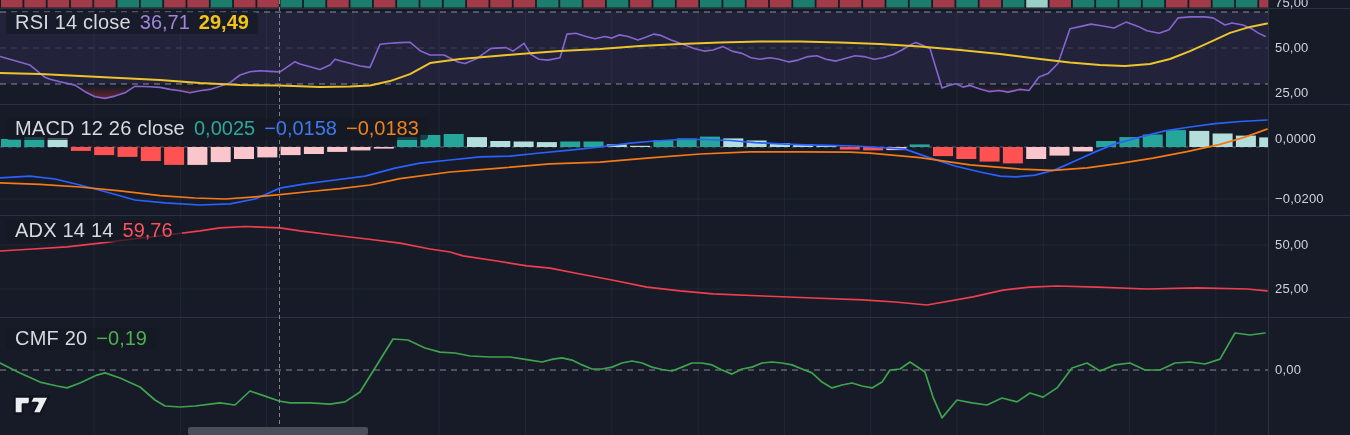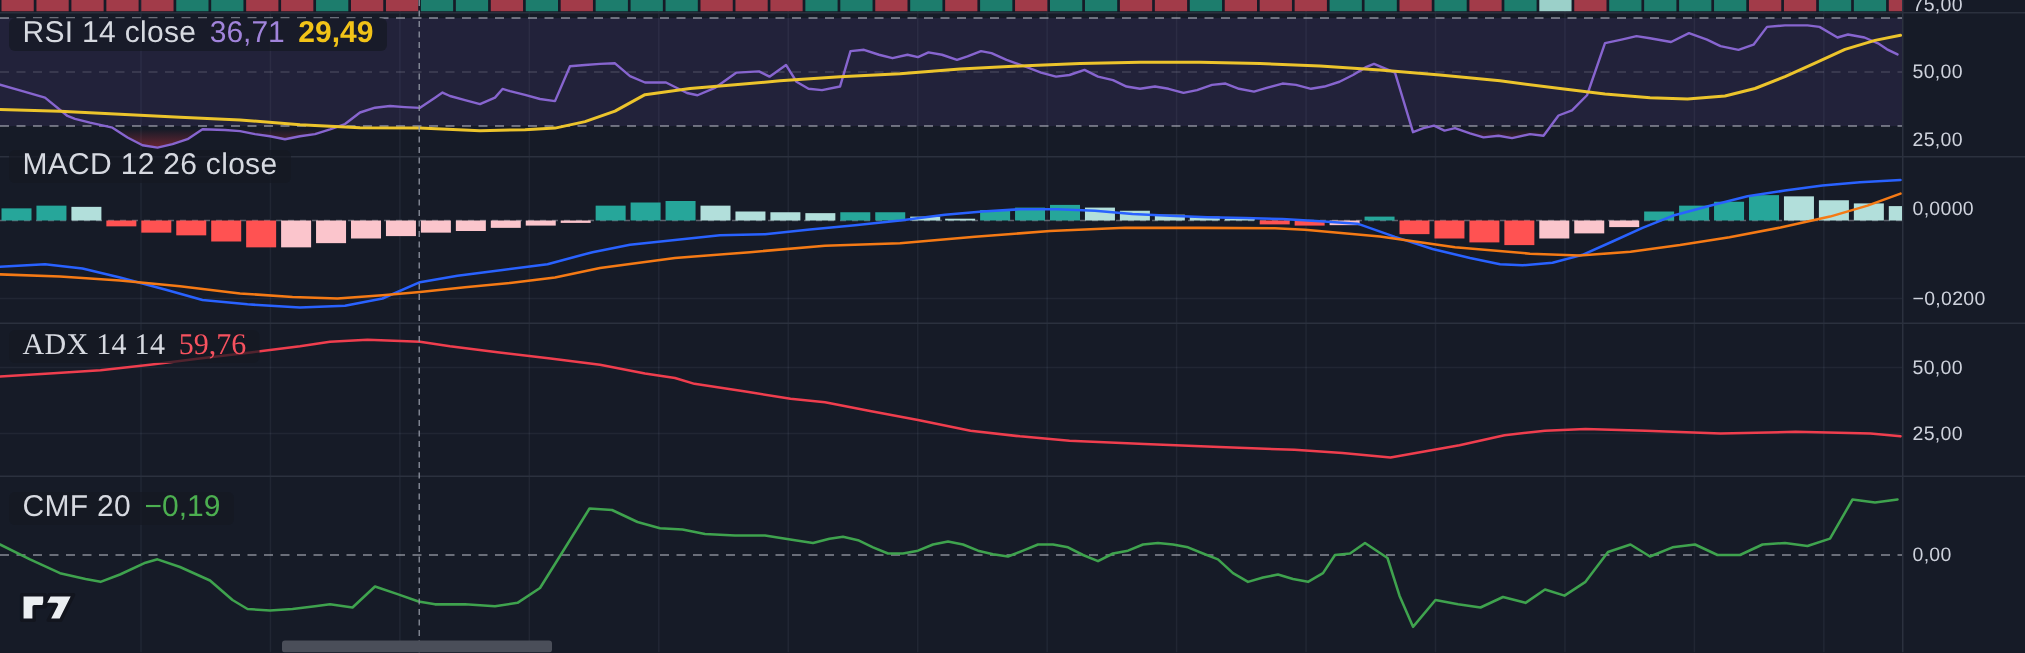--- a/index.html
+++ b/index.html
@@ -194,24 +194,25 @@
     </g>
   <g id="g-cross">
       <line x1="279.5" y1="0" x2="279.5" y2="435" stroke="#9196a3" stroke-width="1" stroke-dasharray="4 3" opacity="0.85"></line>
     </g>
 </svg>
 
 <div class="legend" id="legend-0" style="top: 12px;">
   <span class="t">RSI 14 close</span>
   <span class="v" id="vals-0" style="display: inline-flex; gap: 9px;"><span style="color: rgb(161, 132, 219);">36,71</span><span style="color: rgb(242, 195, 24); font-weight: 700; text-align: center;">29,49</span></span>
 </div>
-<div class="legend" id="legend-1" style="top: 100px;">
+<div class="legend" id="legend-1" style="top: 118px;">
   <span class="t">MACD 12 26 close</span>
-</div>
-<div class="legend" id="legend-2" style="top: 220px; font-family: Liberation Serif, serif;">
+  <span class="v" id="vals-1" style="display: inline-flex; gap: 9px;"><span style="color: rgb(46, 167, 155);">0,0025</span><span style="color: rgb(62, 121, 240);">−0,0158</span><span style="color: rgb(240, 130, 30);">−0,0183</span></span>
+</div>
+<div class="legend" id="legend-2" style="top: 220px;">
   <span class="t">ADX 14 14</span>
   <span class="v" id="vals-2" style="display: inline-flex; gap: 9px;"><span style="color: rgb(247, 82, 95);">59,76</span></span>
 </div>
 <div class="legend" id="legend-3" style="top: 328px;">
   <span class="t">CMF 20</span>
   <span class="v" id="vals-3" style="display: inline-flex; gap: 9px;"><span style="color: rgb(76, 175, 80);">−0,19</span></span>
 </div>
 
 <div id="axis-labels">
     <div class="axis-label" style="top: -4px;">75,00</div>

